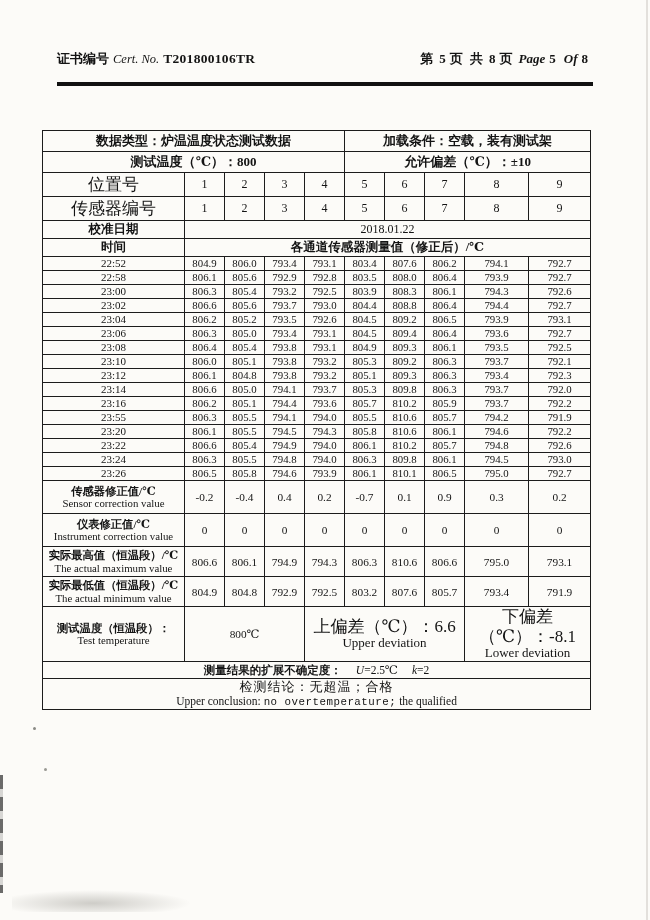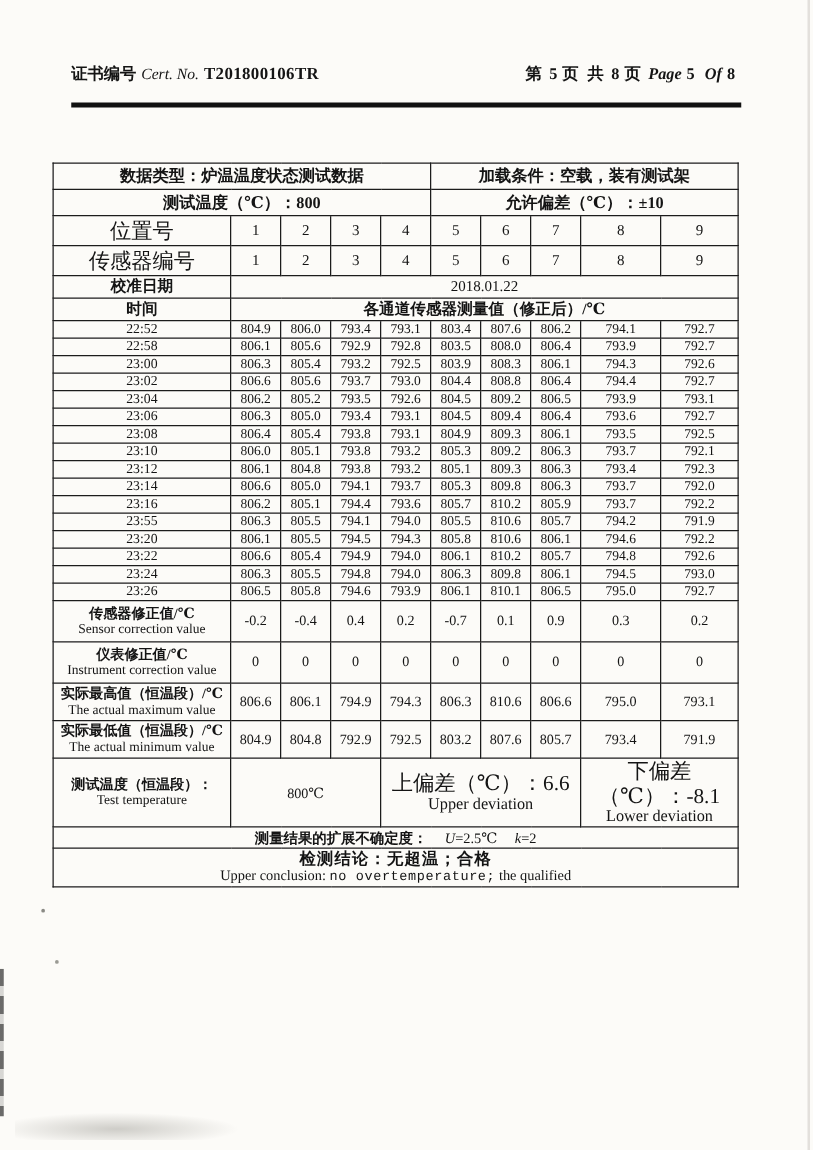--- a/index.html
+++ b/index.html
@@ -44,21 +44,21 @@
   .r-tt td{height:36px;font-size:11.3px;}
   .val-800{font-size:13px;}
   .dev-cell{line-height:1.15;}
   .dev-cell .zh{font-weight:normal;font-size:17px;}
   .dev-cell .en{font-size:13px;}
   .r-unc td{height:16px;font-size:11.5px;}
   .r-unc .pre{font-weight:bold;}
   .r-unc .sym{font-style:italic;margin-left:14px;}
   .r-unc .kv{font-style:normal;}
   .r-concl td{height:27px;line-height:1.2;}
-  .r-concl .zh{font-weight:bold;font-size:13px;letter-spacing:1px;}
+  .r-concl .zh{font-weight:normal;font-size:13px;letter-spacing:1px;}
   .r-concl .en{font-size:11.5px;}
   .r-concl .mono{font-family:"Liberation Mono","DejaVu Sans Mono",monospace;font-size:10.8px;letter-spacing:.5px;}
   
   .edge-left{position:absolute;left:0;top:775px;width:3px;height:118px;
     background:repeating-linear-gradient(to bottom,#3a3a3a 0 14px,rgba(58,58,58,.25) 14px 22px);opacity:.75;}
   .smudge{position:absolute;left:12px;top:890px;width:180px;height:22px;
     background:radial-gradient(ellipse at 45% 60%,rgba(120,118,110,.35),rgba(120,118,110,0) 70%);}
   .dot1{position:absolute;left:33px;top:727px;width:3px;height:3px;border-radius:50%;background:#8a8a85;}
   .dot2{position:absolute;left:44px;top:768px;width:3px;height:3px;border-radius:50%;background:#9a9a94;}
   .edge-right{position:absolute;right:2px;top:0;width:2px;height:920px;background:#c9c6c0;opacity:.5;}

